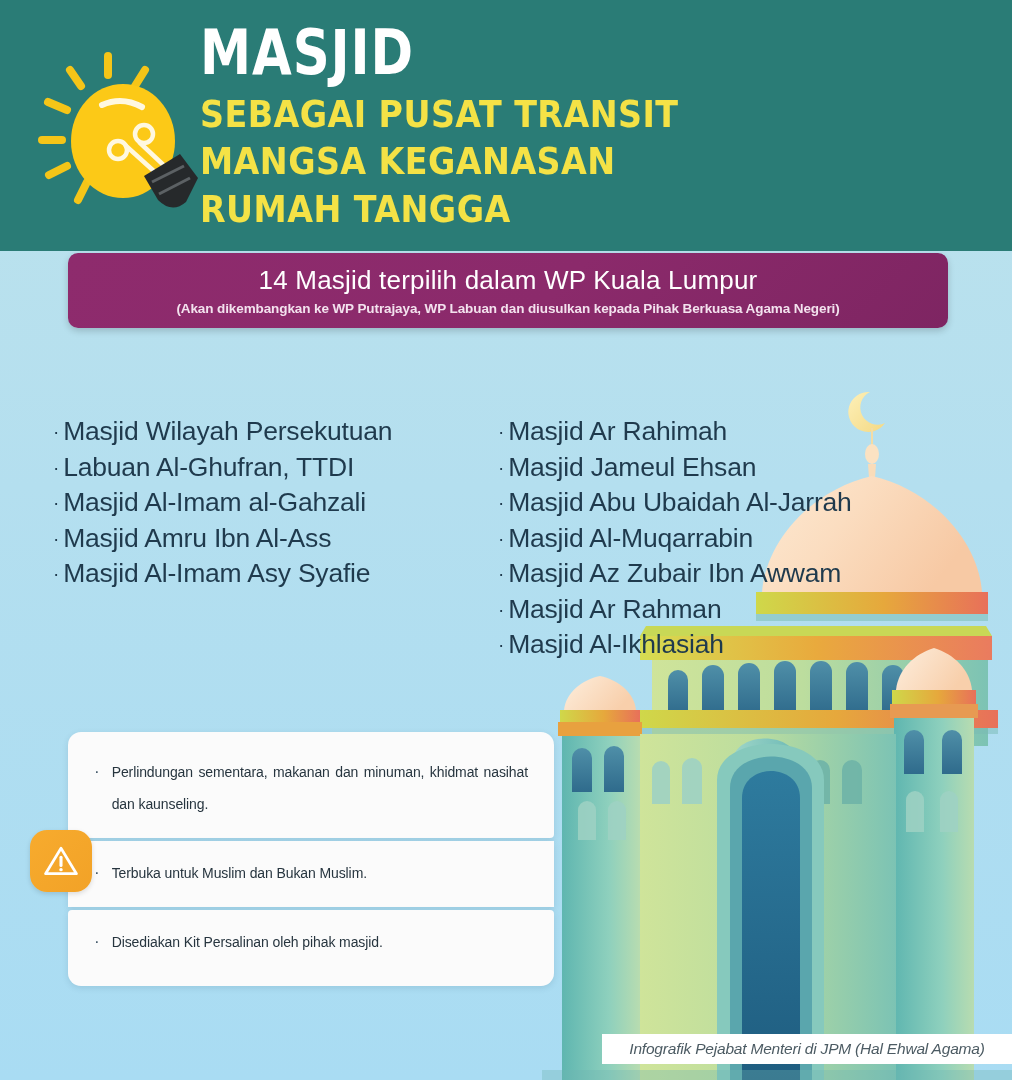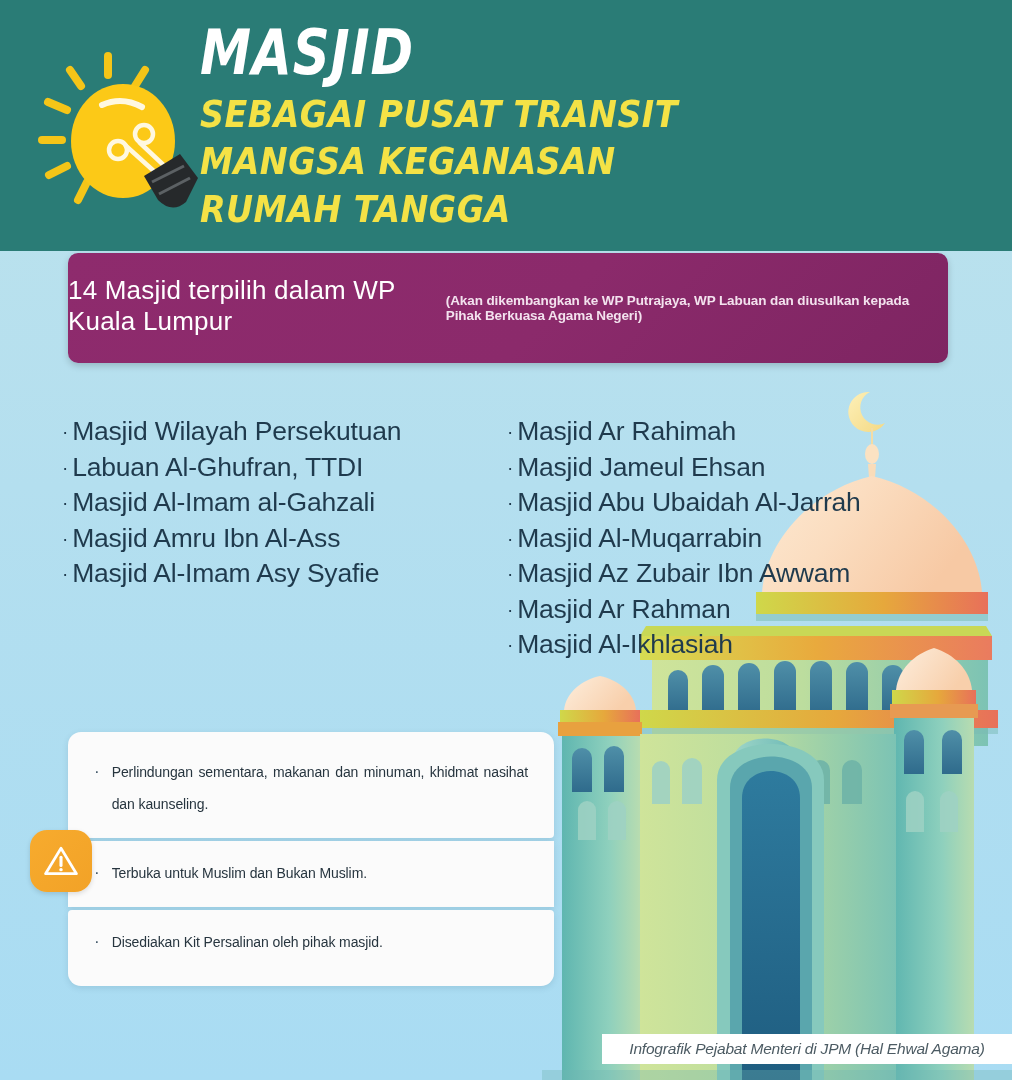--- a/index.html
+++ b/index.html
@@ -28,21 +28,21 @@
     background:#2a7c76;
     z-index:6;
   }
   .bulb-wrap {
     position:absolute;
     left:26px; top:42px;
     width:182px; height:175px;
   }
   .header-text {
     position:absolute;
-    left:200px; top:20px;font-style:italic;
+    left:200px; top:20px;
   }
   .title-main {
     font-size:62px;
     font-weight:bold;
     color:#ffffff;
     letter-spacing:1px;
     line-height:1.08;
     font-family:"DejaVu Sans", sans-serif;
     font-stretch:condensed;
     transform:scaleX(0.92);
@@ -57,27 +57,27 @@
     font-family:"DejaVu Sans", sans-serif;
     transform:scaleX(0.9);
     transform-origin:left center;
     margin-top:4px;
   }
 
   
   .banner {
     position:absolute;
     left:68px; top:253px;
-    width:880px; height:110px;
+    width:880px; height:75px;
     background:linear-gradient(135deg,#8e2b6d 0%,#8b2a6b 55%,#7e2562 100%);
     border-radius:10px;
     box-shadow:0 3px 7px rgba(0,0,0,.18);
     z-index:5;
     display:flex;
-    flex-direction:row;
+    flex-direction:column;
     align-items:center;
     justify-content:center;
   }
   .banner-title {
     color:#ffffff;
     font-size:26px;
     letter-spacing:0.2px;
     font-family:"Liberation Sans", sans-serif;
     margin-bottom:5px;
   }
@@ -94,21 +94,21 @@
     position:absolute;
     right:0; bottom:0;
     width:470px; height:700px;
     z-index:1;
     pointer-events:none;
   }
 
   
   .list-zone {
     position:absolute;
-    left:62px; top:414px;
+    left:53px; top:414px;
     width:890px;
     display:flex;
     z-index:3;
     justify-content:flex-end;
   }
   .list-col { width:445px; }
   .list-col.right { width:445px; }
   .list-item {
     font-size:26.5px;
     color:#1f3a4d;

